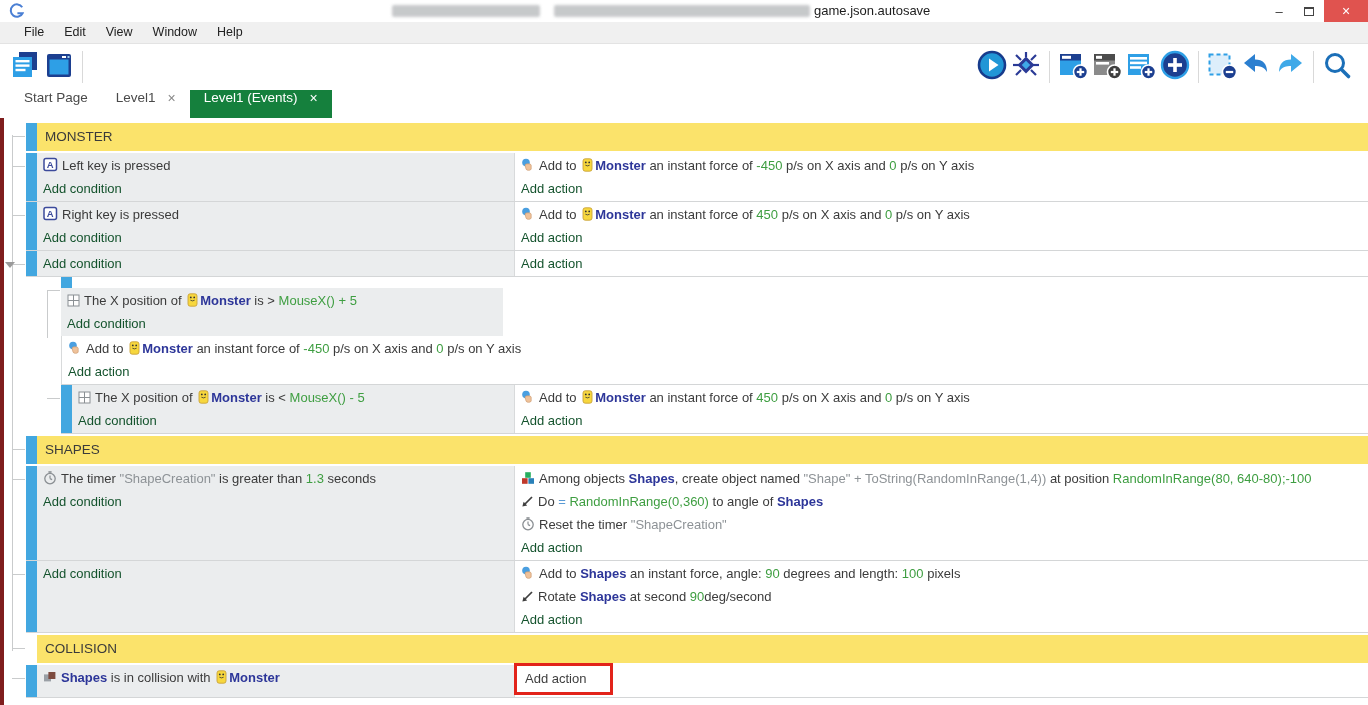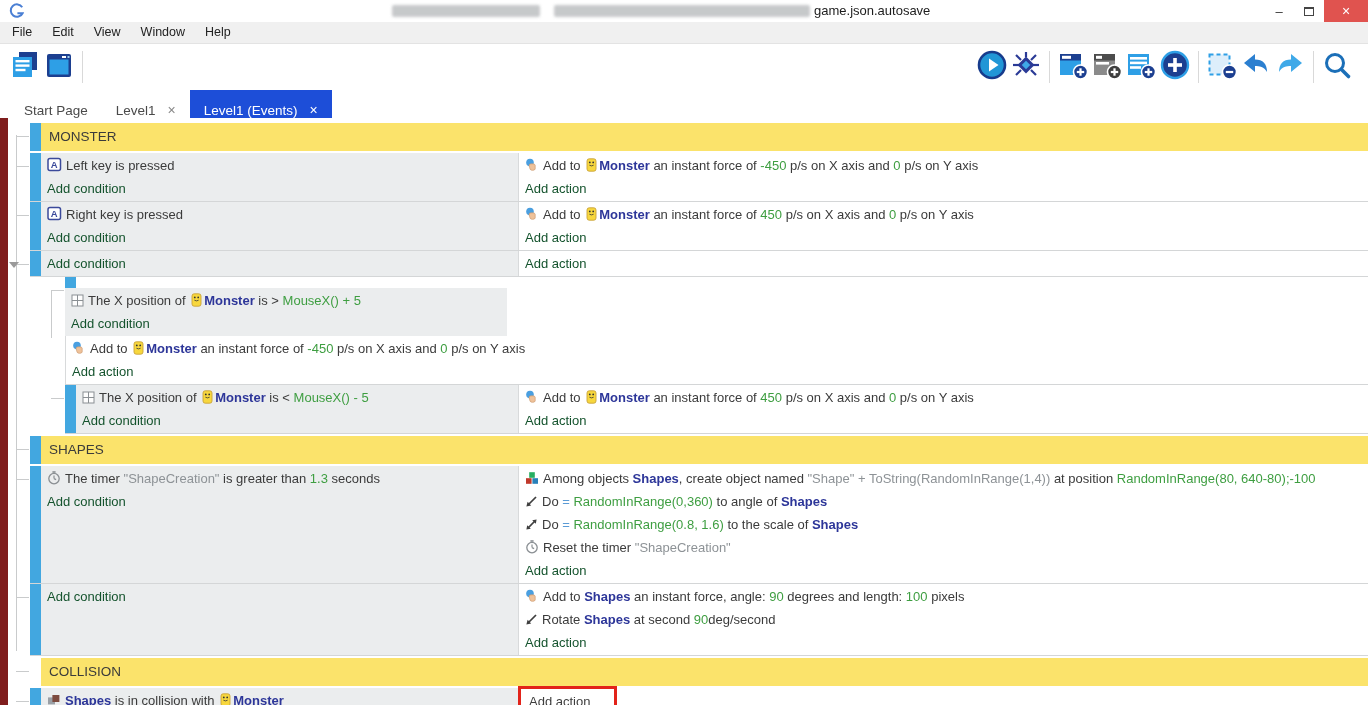--- a/index.html
+++ b/index.html
@@ -13,38 +13,38 @@
   .redact { position:absolute; top:5px; height:12px; background:#b9bcbe; border-radius:2px; filter:blur(1.5px); opacity:.8; }
   .redact.r1 { left:392px; width:148px; }
   .redact.r2 { left:554px; width:256px; }
   .title-text { position:absolute; left:814px; top:3px; font-size:13px; color:#1c1c1c; }
   .win-controls { position:absolute; right:0; top:0; height:22px; display:flex; align-items:stretch; }
   .win-btn { width:30px; display:flex; align-items:center; justify-content:center; font-size:13px; color:#333; }
   .win-btn.maximize span { display:block; width:10px; height:9px; border:1px solid #444; border-top:2px solid #444; }
   .win-btn.close { width:44px; background:#e0534f; color:#fff; font-size:14px; }
 
   
-  .menubar { height:22px; background:#f0f0f0; border-bottom:1px solid #e3e3e3; display:flex; align-items:center; padding-left:2px; }
+  .menubar { height:22px; background:#f0f0f0; border-bottom:1px solid #e3e3e3; display:flex; align-items:center; padding-left:14px; }
   .menu-item { padding:0 10px; font-size:12.5px; color:#222; line-height:21px; }
 
   
   .toolbar { height:46px; background:#fff; display:flex; align-items:center; padding:0 14px 0 8px; }
   .tool-btn { width:34px; height:34px; display:flex; align-items:center; justify-content:center; }
   .tool-sep { width:1px; height:32px; background:#d9d9d9; margin:0 6px; }
   .toolbar .right { margin-left:auto; display:flex; align-items:center; }
 
   
   .tabbar { height:28px; background:#fff; display:flex; align-items:stretch; padding-left:10px; }
-  .tab { display:flex; align-items:flex-end; gap:12px; padding:0 14px; font-size:13.5px; color:#4a4a4a; }
+  .tab { display:flex; align-items:flex-start; gap:12px; padding:0 14px; font-size:13.5px; color:#4a4a4a; }
   .tab .close { font-size:14px; color:#888; }
-  .tab.active { background:#1d4ed8; color:#fff; }
+  .tab.active { background:#15803d; color:#fff; }
   .tab.active .close { color:#fff; }
 
   
-  .events { position:relative; height:587px; background:#fff; padding:3px 0 0 22px; border-left:8px solid #7f1d1d; overflow:hidden; }
+  .events { position:relative; height:587px; background:#fff; padding:3px 0 0 22px; border-left:4px solid #7f1d1d; overflow:hidden; }
   .tree-vline { position:absolute; width:1px; background:#c9cbcc; }
   .row { position:relative; display:flex; align-items:stretch; border-bottom:1px solid #d4d6d7; }
   .row .stub { position:absolute; left:-14px; top:13px; width:13px; height:1px; background:#c9cbcc; }
   .bar { width:11px; background:#42a7e0; flex:0 0 11px; }
   .comment-row { margin:2px 0 2px 0; border-bottom:none; height:28px; }
   .comment-text { flex:1; background:#fbe36b; font-size:13.5px; color:#3b3b3b; line-height:28px; padding-left:8px; }
   .cond { background:#ebedee; padding:2px 0 2px 6px; }
   .act  { flex:1; background:#fff; border-left:1px solid #d8dadb; padding:2px 0 2px 6px; }
   .line { line-height:21px; font-size:13px; color:#3b3b3b; white-space:nowrap; }
   .line .licon { display:inline-block; vertical-align:-2px; margin-right:4px; }
@@ -366,25 +366,20 @@
         <div class="act">
           <div class="line"><span class="licon"><svg width="14" height="14" viewBox="0 0 14 14">
                 <rect x="4.2" y="1.2" width="5.6" height="5.6" fill="#27ae60"></rect>
                 <rect x="1" y="7.2" width="5.6" height="5.6" fill="#c0392b"></rect>
                 <rect x="7.4" y="7.2" width="5.6" height="5.6" fill="#2980b9"></rect>
               </svg></span><span>Among objects </span><span class="obj-ref"><span>Shapes</span></span><span>, create object named </span><span class="v-gray">"Shape" + ToString(RandomInRange(1,4))</span><span> at position </span><span class="v-green">RandomInRange(80, 640-80);-100</span></div>
           <div class="line"><span class="licon"><svg width="13" height="13" viewBox="0 0 13 13">
                 <line x1="11" y1="2" x2="4" y2="9" stroke="#3f3f3f" stroke-width="1.7"></line>
                 <polygon points="1.4,11.6 6.2,10.4 2.6,6.8" fill="#3f3f3f"></polygon>
               </svg></span><span>Do </span><span class="v-blue">=</span><span> </span><span class="v-green">RandomInRange(0,360)</span><span> to angle of </span><span class="obj-ref"><span>Shapes</span></span></div>
-          <div class="line"><span class="licon"><svg width="13" height="13" viewBox="0 0 13 13">
-                <line x1="3.4" y1="9.6" x2="9.6" y2="3.4" stroke="#3f3f3f" stroke-width="1.5"></line>
-                <polygon points="11.6,1.4 7.2,2.2 10.8,5.8" fill="#3f3f3f"></polygon>
-                <polygon points="1.4,11.6 5.8,10.8 2.2,7.2" fill="#3f3f3f"></polygon>
-              </svg></span><span>Do </span><span class="v-blue">=</span><span> </span><span class="v-green">RandomInRange(0.8, 1.6)</span><span> to the scale of </span><span class="obj-ref"><span>Shapes</span></span></div>
           <div class="line"><span class="licon"><svg width="14" height="14" viewBox="0 0 14 14">
                 <circle cx="7" cy="7.6" r="5.2" fill="none" stroke="#8a8f93" stroke-width="1.3"></circle>
                 <line x1="7" y1="7.6" x2="7" y2="4.6" stroke="#8a8f93" stroke-width="1.2"></line>
                 <line x1="7" y1="7.6" x2="9.1" y2="8.6" stroke="#8a8f93" stroke-width="1.2"></line>
                 <line x1="5.4" y1="1" x2="8.6" y2="1" stroke="#8a8f93" stroke-width="1.6"></line>
               </svg></span><span>Reset the timer </span><span class="v-gray">"ShapeCreation"</span></div>
           <div class="line placeholder">Add action</div>
         </div>
       </div>
       <div class="row event-row" style="margin-left: 0px;">

